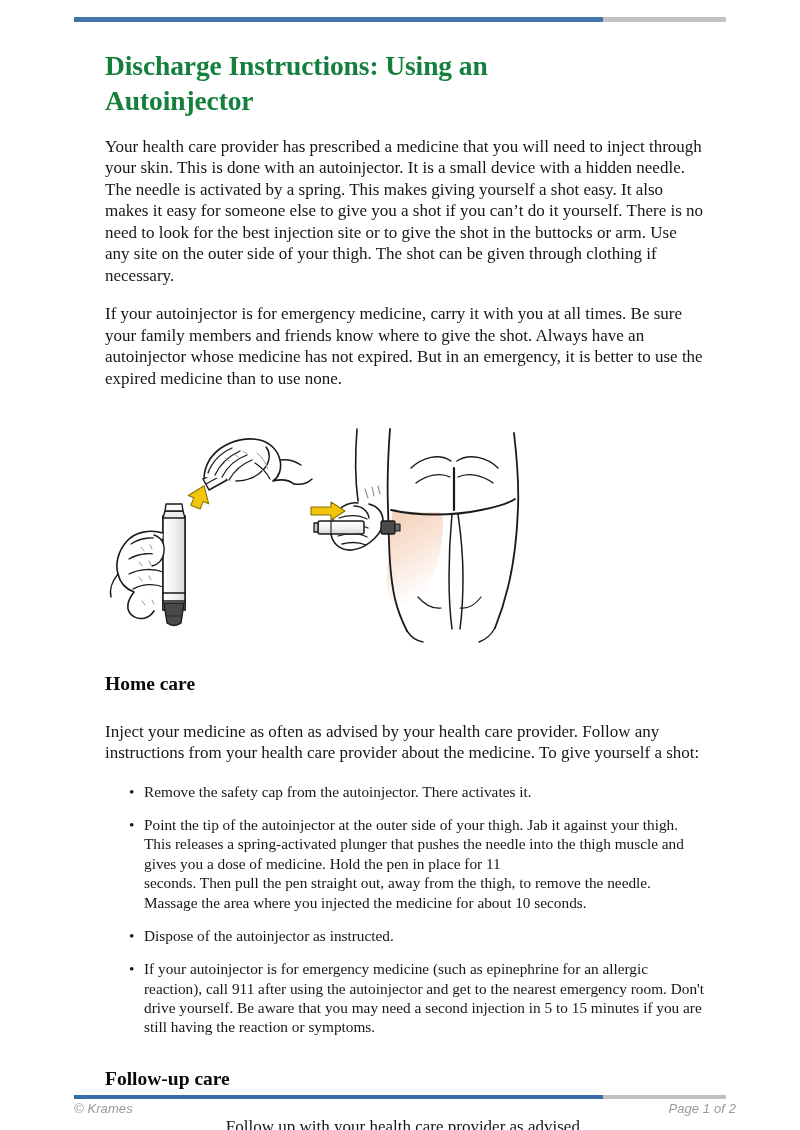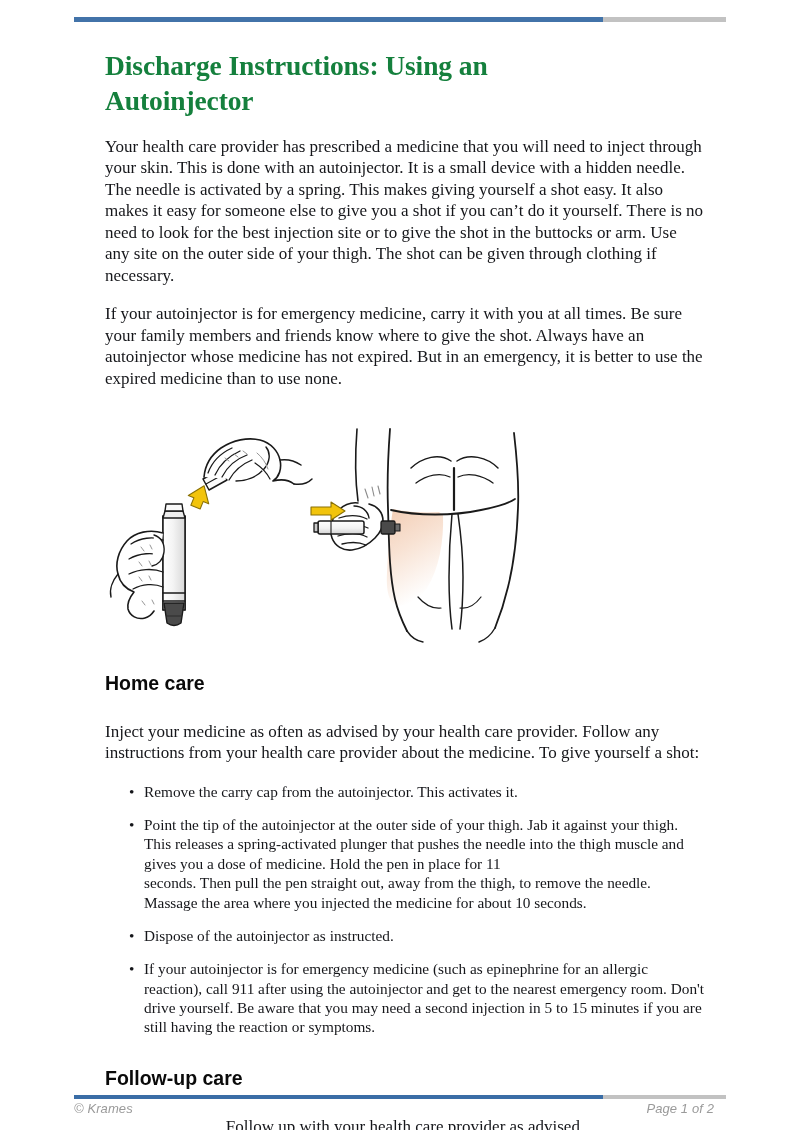--- a/index.html
+++ b/index.html
@@ -57,21 +57,21 @@
     font-size: 27.5px;
     font-weight: bold;
     line-height: 1.29;
     letter-spacing: -0.1px;
     margin: 0 0 17px 0;
     color: #15803d;
     max-width: 480px;
   }
 
   h2.section-heading {
-    font-family: Liberation Sans, sans-serif;
+    font-family: Liberation Serif, serif;
     font-size: 19.5px;
     font-weight: bold;
     line-height: 1.3;
     margin: 0;
     color: #0a0a0a;
   }
 
   p.body-text {
     font-size: 17px;
     line-height: 1.265;
@@ -142,21 +142,21 @@
   .footer-text {
     position: absolute;
     top: 1101px;
     font-family: Liberation Sans, sans-serif;
     font-style: italic;
     font-size: 13px;
     color: #9a9a9a;
     letter-spacing: 0.1px;
   }
   .footer-left { left: 74px; }
-  .footer-right { right: 86px; }
+  .footer-right { right: 64px; }
 </style>
 </head>
 <body>
 
 <div class="page">
 
   <div class="header-rule">
     <div class="seg-blue"></div>
     <div class="seg-gray"></div>
   </div>
@@ -326,21 +326,21 @@
       </svg>
     </div>
 
     <h2 class="section-heading" style="margin-top:28px;">Home care</h2>
 
     <p class="body-text" style="margin-top:24px;">Inject your medicine as often as advised by your health care provider. Follow any instructions from your health care provider about the medicine. To give yourself a shot:</p>
 
     <ul class="bullet-list" style="margin-top:18px;">
       <li>
         <span class="bullet-dot">•</span>
-        <span>Remove the carry cap from the autoinjector. This activates it.</span>
+        <span>Remove the safety cap from the autoinjector. There activates it.</span>
       </li>
       <li>
         <span class="bullet-dot">•</span>
         <span>Point the tip of the autoinjector at the outer side of your thigh. Jab it against your thigh. This releases a spring-activated plunger that pushes the needle into the thigh muscle and gives you a dose of medicine. Hold the pen in place for  11</span><br>
         <span>seconds. Then pull the pen straight out, away from the thigh, to remove the needle. Massage the area where you injected the medicine for about 10 seconds.</span>
       </li>
       <li>
         <span class="bullet-dot">•</span>
         <span>Dispose of the autoinjector as instructed.</span>
       </li>

